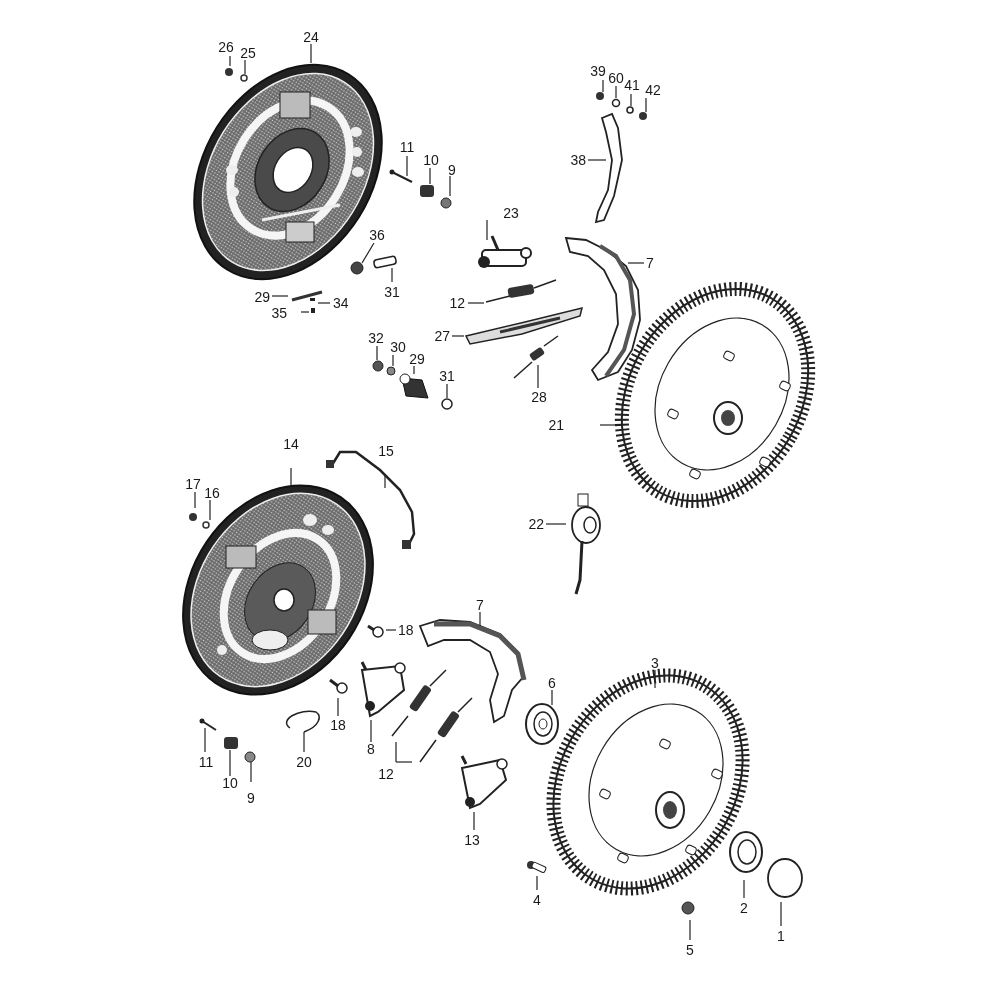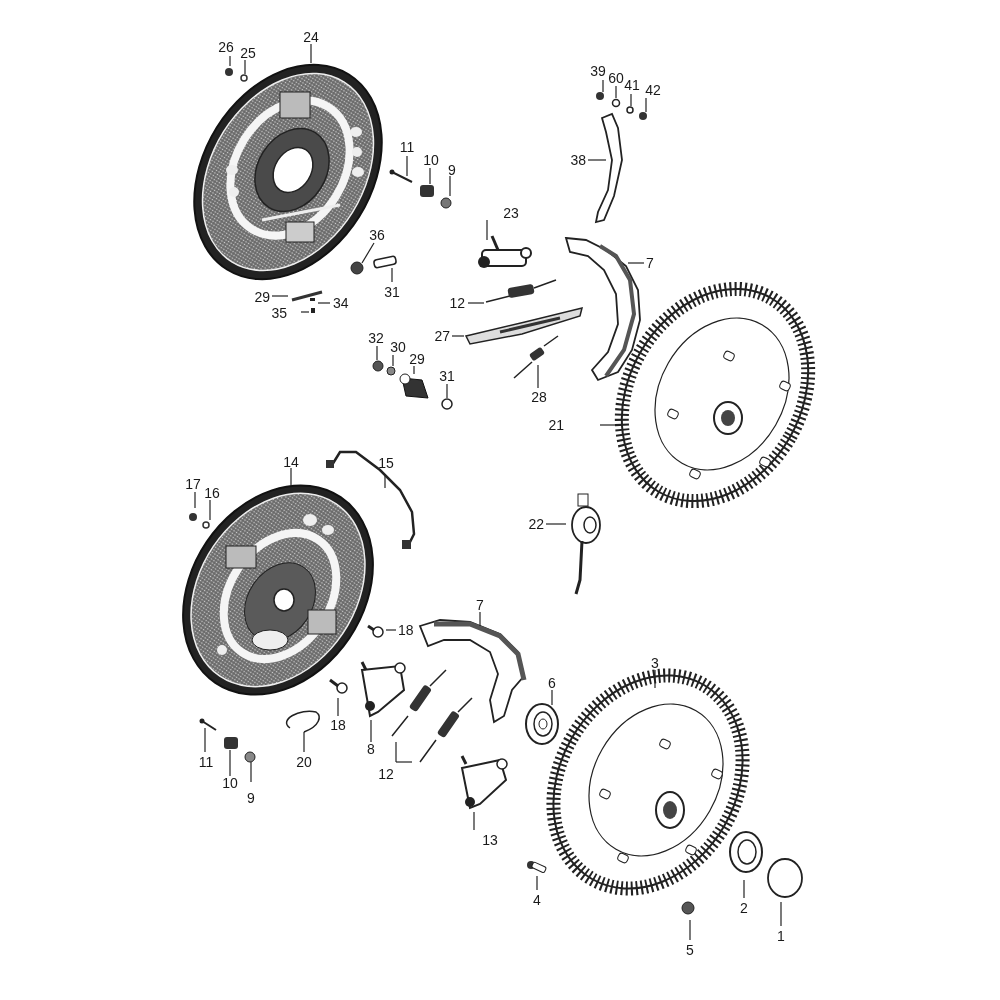--- a/index.html
+++ b/index.html
@@ -338,32 +338,32 @@
 <span class="lbl c" style="left:417px;top:352px">29</span>
 <span class="lbl c" style="left:447px;top:369px">31</span>
 <span class="lbl c" style="left:598px;top:64px">39</span>
 <span class="lbl c" style="left:616px;top:71px">60</span>
 <span class="lbl c" style="left:632px;top:78px">41</span>
 <span class="lbl c" style="left:653px;top:83px">42</span>
 <span class="lbl r" style="left:586px;top:153px">38</span>
 <span class="lbl" style="left:646px;top:256px">7</span>
 <span class="lbl r" style="left:564px;top:418px">21</span>
 <span class="lbl r" style="left:544px;top:517px">22</span>
-<span class="lbl c" style="left:291px;top:455px">14</span>
-<span class="lbl c" style="left:386px;top:456px">15</span>
+<span class="lbl c" style="left:291px;top:437px">14</span>
+<span class="lbl c" style="left:386px;top:444px">15</span>
 <span class="lbl c" style="left:193px;top:477px">17</span>
 <span class="lbl c" style="left:212px;top:486px">16</span>
 <span class="lbl" style="left:398px;top:623px">18</span>
 <span class="lbl c" style="left:338px;top:718px">18</span>
 <span class="lbl c" style="left:304px;top:755px">20</span>
 <span class="lbl c" style="left:206px;top:755px">11</span>
 <span class="lbl c" style="left:230px;top:776px">10</span>
 <span class="lbl c" style="left:251px;top:791px">9</span>
 <span class="lbl c" style="left:371px;top:742px">8</span>
 <span class="lbl c" style="left:386px;top:767px">12</span>
-<span class="lbl c" style="left:490px;top:833px">13</span>
+<span class="lbl c" style="left:472px;top:833px">13</span>
 <span class="lbl c" style="left:480px;top:598px">7</span>
 <span class="lbl c" style="left:552px;top:676px">6</span>
 <span class="lbl c" style="left:655px;top:656px">3</span>
 <span class="lbl c" style="left:537px;top:893px">4</span>
 <span class="lbl c" style="left:690px;top:943px">5</span>
 <span class="lbl c" style="left:744px;top:901px">2</span>
 <span class="lbl c" style="left:781px;top:929px">1</span>
 
 </body></html>

